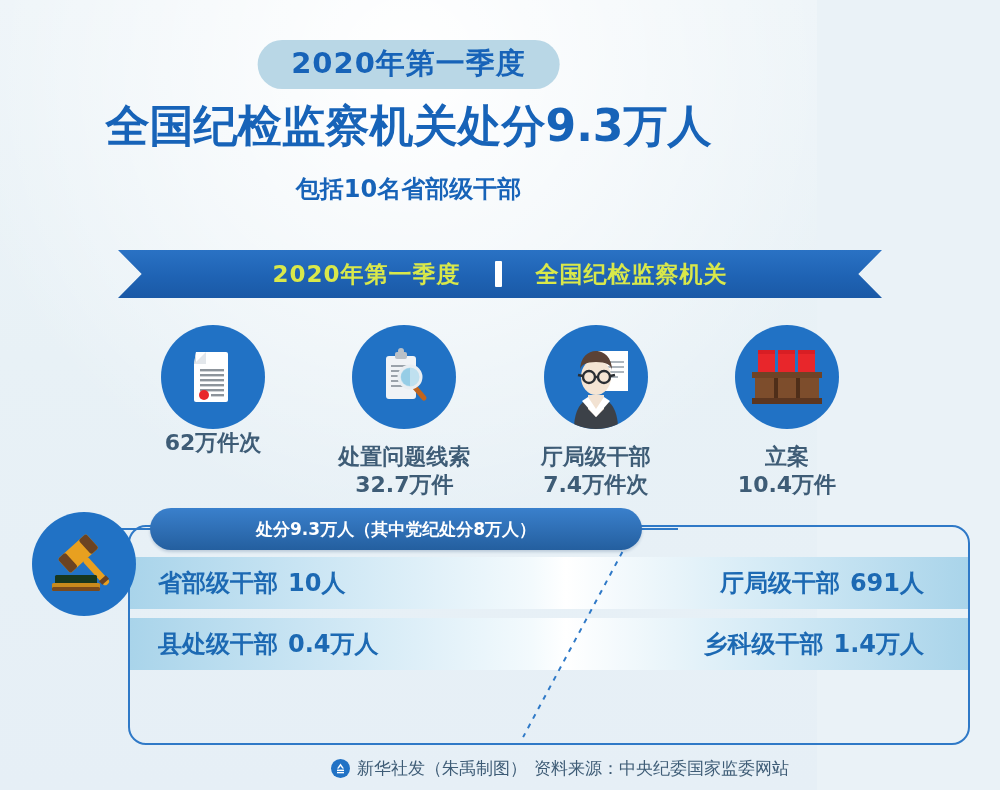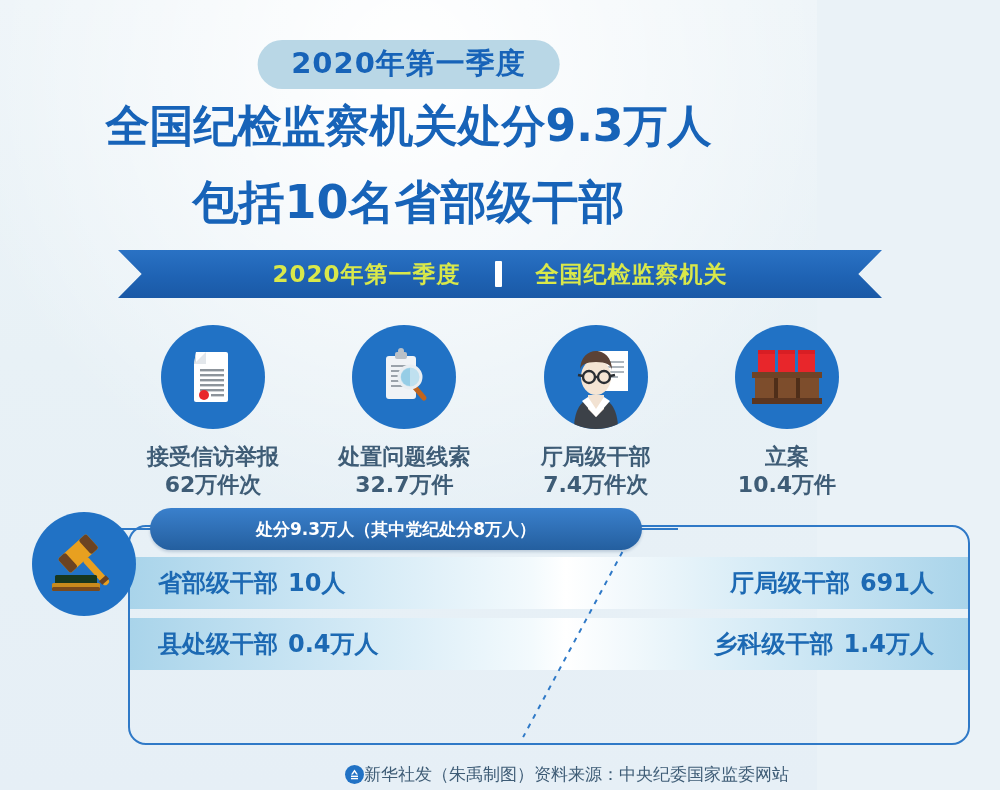--- a/index.html
+++ b/index.html
@@ -39,21 +39,21 @@
     font-size:44px;
     letter-spacing:0px;
     line-height:1.18;
     white-space:nowrap;
   }
   .title-sub{
     position:absolute;left:0;right:0;top:175px;
     text-align:center;
     color:#1763b8;
     font-weight:bold;
-    font-size:46px;
+    font-size:24px;
     line-height:1.2;
     white-space:nowrap;
   }
 
   
   .ribbon{
     position:absolute;left:118px;top:250px;
     width:764px;height:48px;
     background:linear-gradient(180deg,#2a72c4 0%,#1f63b4 55%,#1a59a6 100%);
     -webkit-clip-path:polygon(0 0,100% 0,100% 100%,0 100%,2.9% 50%);
@@ -107,21 +107,21 @@
     height:52px;margin-bottom:9px;
     background:linear-gradient(90deg,#a9d4ea 0%,#c8e4f3 20%,#f3fafd 48%,#ffffff 52%,#cde7f4 80%,#a9d4ea 100%);
     display:flex;align-items:center;
     position:relative;
   }
   .cell{
     width:50%;box-sizing:border-box;
     color:#1c69b3;font-size:24px;font-weight:bold;white-space:nowrap;
   }
   .cell.left{padding-left:28px;text-align:left;}
-  .cell.right{padding-right:34px;text-align:right;}
+  .cell.right{padding-right:44px;text-align:right;}
   .cell .num{margin-left:10px;}
 
   .diag{
     position:absolute;left:0;top:0;width:100%;height:100%;
     pointer-events:none;
   }
 
   .panel-pill{
     position:absolute;left:150px;top:508px;
     width:492px;height:42px;
@@ -141,22 +141,22 @@
   .gavel-circle{
     position:absolute;left:32px;top:512px;
     width:104px;height:104px;border-radius:50%;
     background:#2172c5;
     display:flex;align-items:center;justify-content:center;
     z-index:5;overflow:hidden;
   }
 
   
   .footer{
-    position:absolute;right:28px;bottom:4px;
-    display:flex;align-items:center;
+    position:absolute;right:28px;bottom:10px;
+    display:flex;align-items:center;gap:7px;
     color:#3e5c76;font-size:17px;white-space:nowrap;
   }
   .xh-logo{
     width:19px;height:19px;border-radius:50%;
     background:#2172c5;display:flex;align-items:center;justify-content:center;
     flex:0 0 auto;
   }
 </style>
 </head>
 <body>
@@ -187,21 +187,20 @@
             <rect x="20" y="25" width="24" height="2.4"></rect>
             <rect x="20" y="30" width="24" height="2.4"></rect>
             <rect x="20" y="35" width="24" height="2.4"></rect>
             <rect x="20" y="40" width="24" height="2.4"></rect>
             <rect x="20" y="45" width="24" height="2.4"></rect>
             <rect x="31" y="50" width="13" height="2.4"></rect>
           </g>
           <circle cx="24" cy="51" r="5" fill="#e8262b"></circle>
         </svg>
       </div>
-      <div class="stat-label">接受信访举报</div>
       <div class="stat-value">62万件次</div>
     </div>
 
     <div class="stat">
       <div class="circle">
         <svg width="66" height="66" viewBox="0 0 66 66" aria-hidden="true">
           <rect x="15" y="12" width="30" height="43" rx="3" fill="#f0f3f6"></rect>
           <rect x="24" y="8" width="12" height="7" rx="2" fill="#b9c0c7"></rect>
           <circle cx="30" cy="7" r="3" fill="#b9c0c7"></circle>
           <g fill="#9aa2aa">

